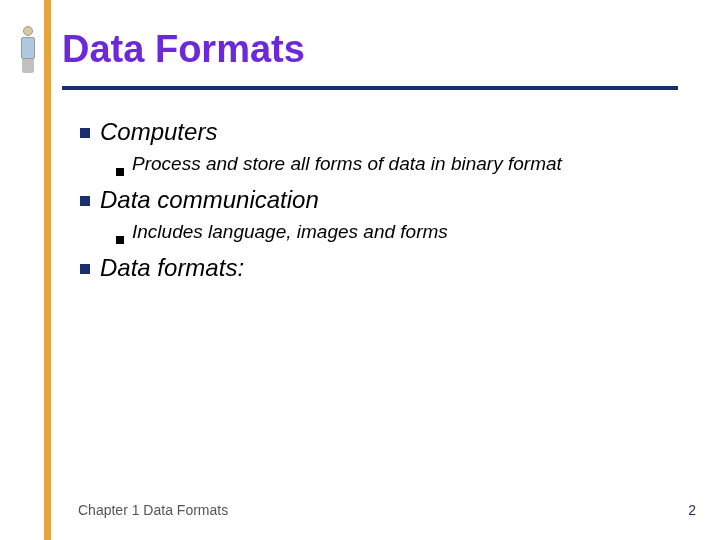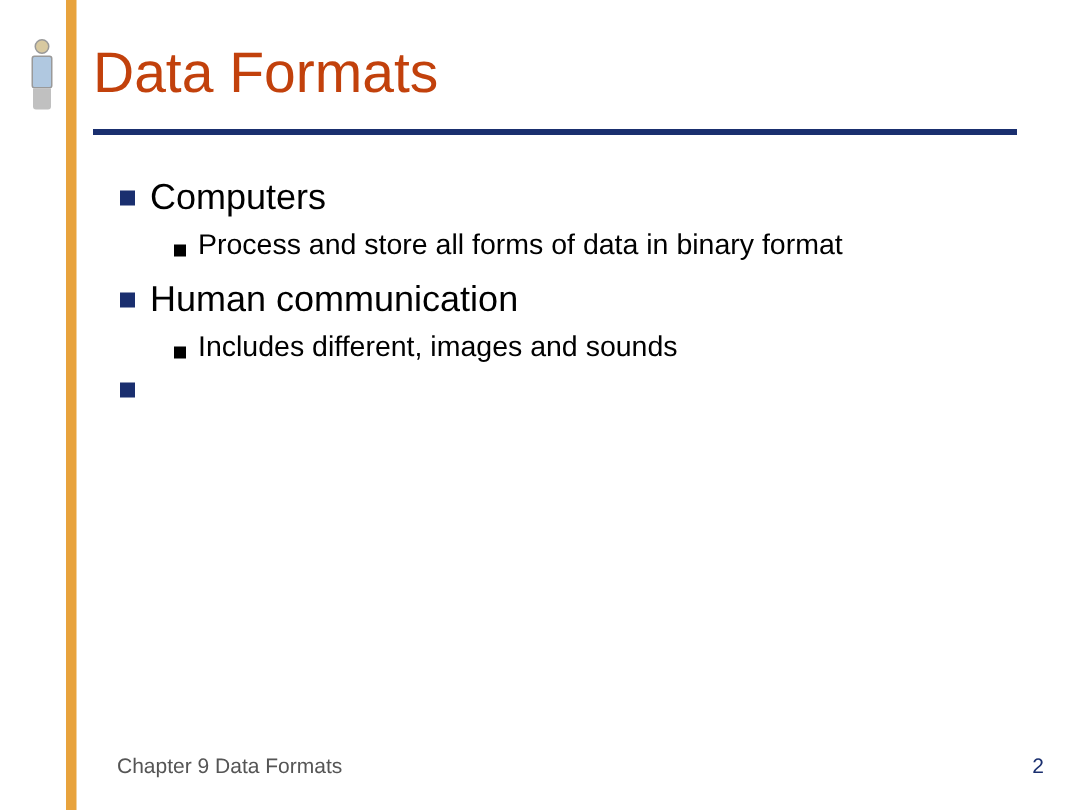--- a/index.html
+++ b/index.html
@@ -17,36 +17,37 @@
     top: 0;
     width: 7px;
     height: 540px;
     background: #e8a33d;
   }
   .slide-title {
     position: absolute;
     left: 62px;
     top: 28px;
     font-size: 38px;
-    font-weight: normal;
-    color: #c2410c;
+    font-weight: bold;
+    color: #6d28d9;
   }
   .title-underline {
     position: absolute;
     left: 62px;
     top: 86px;
     width: 616px;
     height: 4px;
     background: #1a2f6f;
   }
   .content {
     position: absolute;
     left: 80px;
     top: 108px;
     width: 600px;
+    font-style: italic;
   }
   .level1 {
     margin-bottom: 6px;
     margin-top: 10px;
   }
   .level1 .bullet {
     display: inline-block;
     width: 10px;
     height: 10px;
     background: #1a2f6f;
@@ -55,21 +56,21 @@
   }
   .level1 .text {
     font-size: 24px;
     color: #000;
   }
   .level2 {
     margin-left: 36px;
     margin-bottom: 4px;
     margin-top: 4px;
     display: flex;
-    align-items: center;
+    align-items: flex-end;
   }
   .level2 .bullet {
     flex: 0 0 auto;
     width: 8px;
     height: 8px;
     background: #000;
     margin-right: 8px;
     margin-top: 7px;
   }
   .level2 .text {
@@ -134,27 +135,27 @@
 
   <div class="level1">
     <span class="bullet"></span><span class="text">Computers</span>
   </div>
   <div class="level2">
     <span class="bullet"></span>
       <span class="text">Process and store all forms of data in binary format</span>
   </div>
 
   <div class="level1">
-    <span class="bullet"></span><span class="text">Human communication</span>
+    <span class="bullet"></span><span class="text">Data communication</span>
   </div>
   <div class="level2">
     <span class="bullet"></span>
-      <span class="text">Includes different, images and sounds</span>
+      <span class="text">Includes language, images and forms</span>
   </div>
 
   <div class="level1">
-    <span class="bullet"></span>
+    <span class="bullet"></span><span class="text">Data formats:</span>
   </div>
 
 </div>
 
-<div class="footer-left">Chapter 9 Data Formats</div>
+<div class="footer-left">Chapter 1 Data Formats</div>
 <div class="footer-right">2</div>
 
 </body></html>

